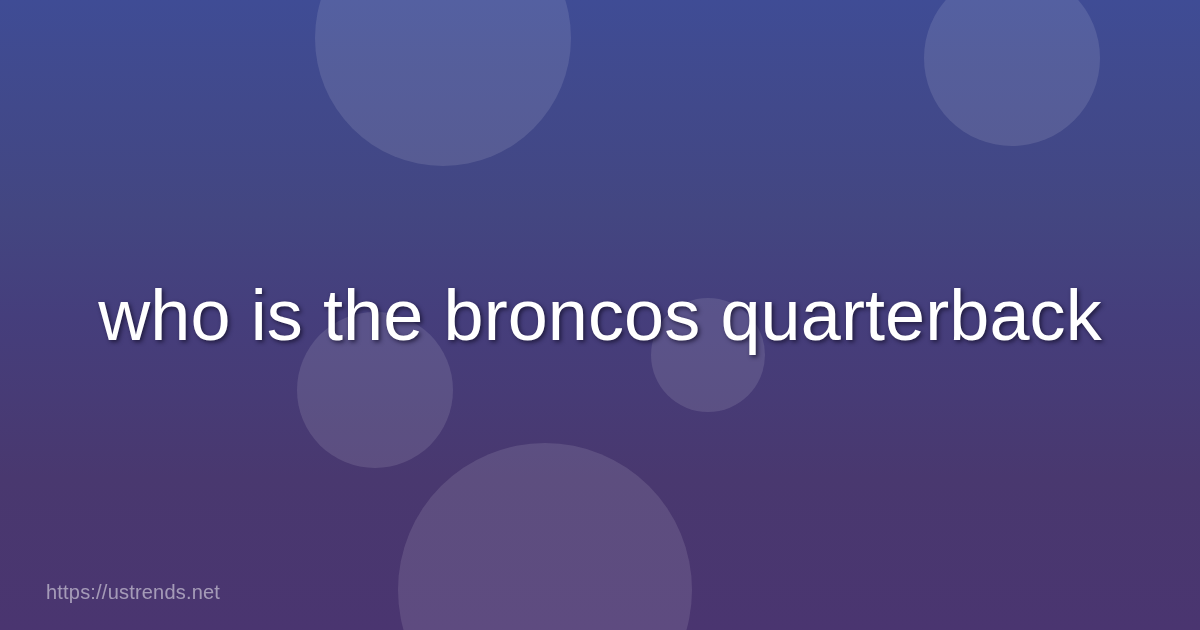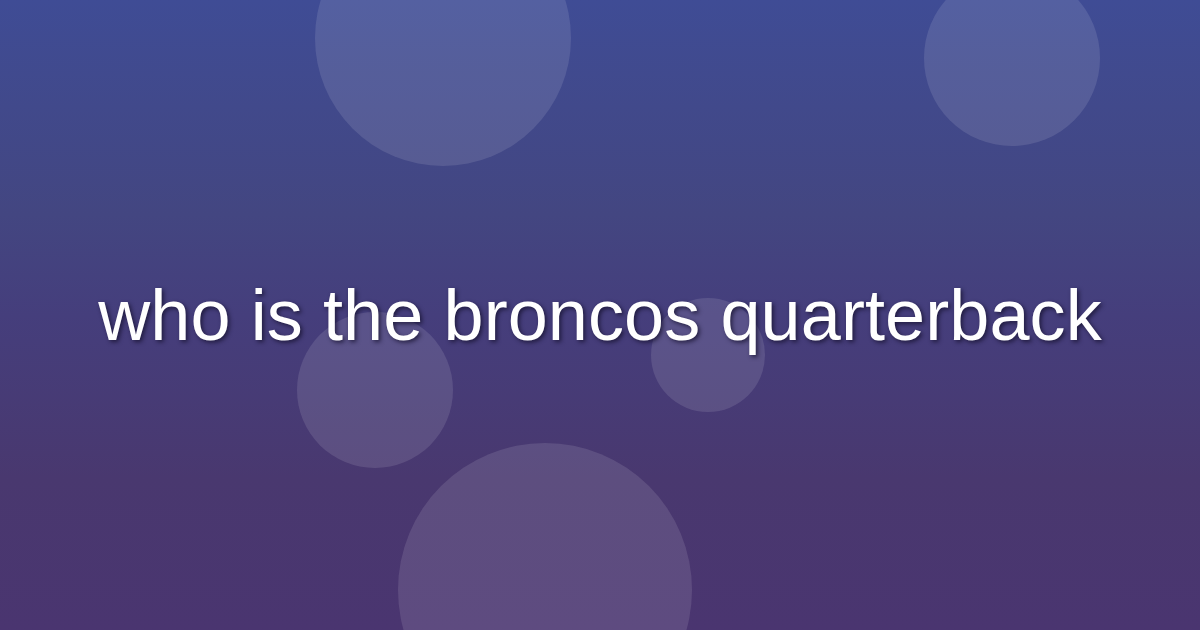--- a/index.html
+++ b/index.html
@@ -88,14 +88,15 @@
     <div class="bubble bubble-top-right"></div>
     <div class="bubble bubble-mid-left"></div>
     <div class="bubble bubble-mid-right"></div>
     <div class="bubble bubble-bottom"></div>
   </div>
 
   <div class="headline-wrap">
     <h1 class="headline">who is the broncos quarterback</h1>
   </div>
 
+  <div class="site-url">https://ustrends.net</div>
 
 </div>
 
 </body></html>

